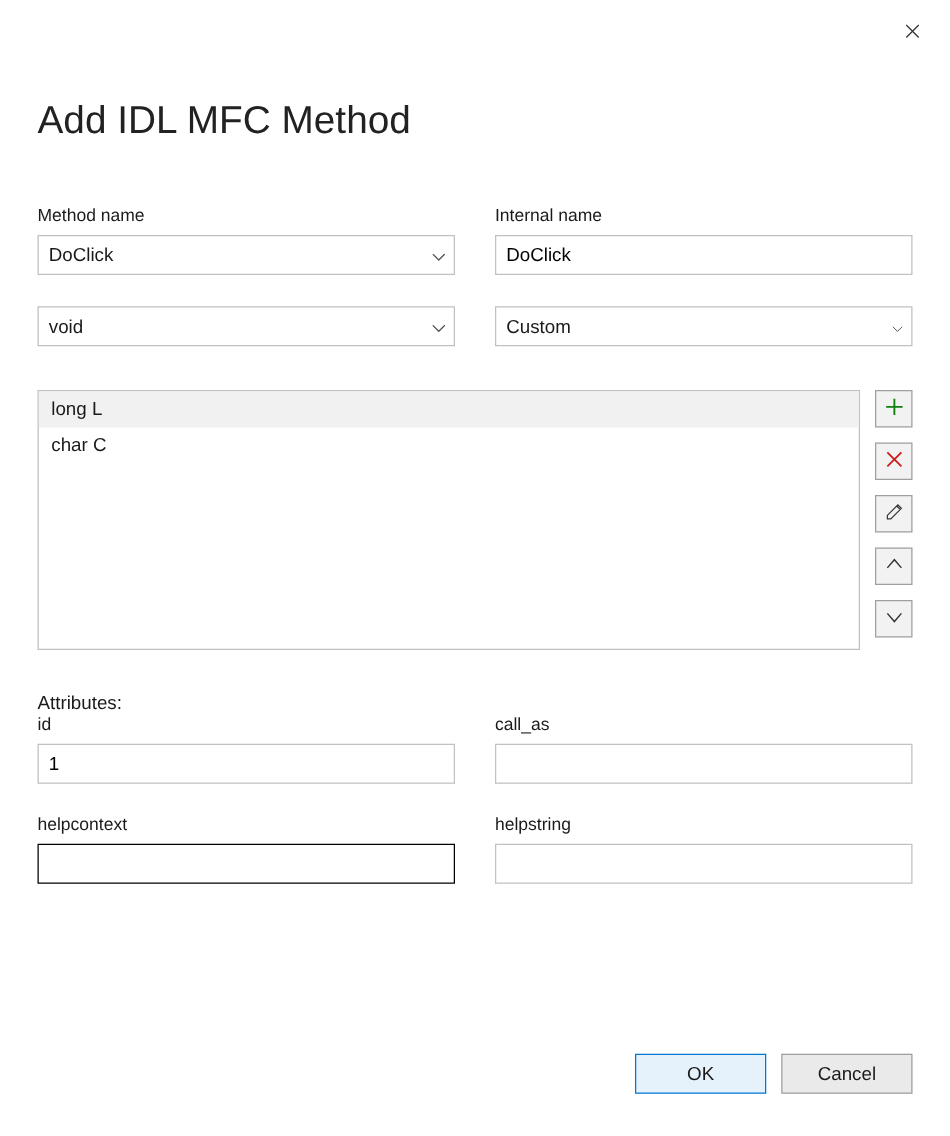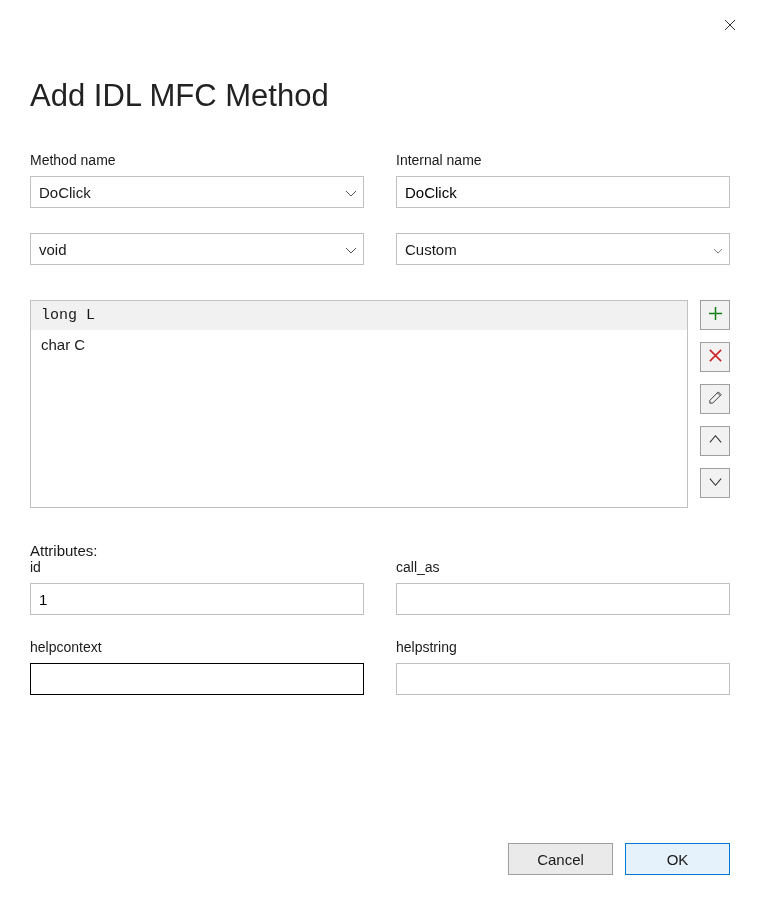--- a/index.html
+++ b/index.html
@@ -32,21 +32,21 @@
       width: 12px;
       height: 12px;
     }
     .content {
       padding: 78px 30px 0 30px;
     }
     h1 {
       font-size: 31px;
       font-weight: 400;
       color: #222;
-      margin-bottom: 38px;
+      margin-bottom: 50px;
     }
     .row {
       display: flex;
       gap: 32px;
       margin-bottom: 25px;
     }
     .col {
       flex: 1;
       min-width: 0;
     }
@@ -116,21 +116,20 @@
       background: #fff;
       overflow: hidden;
     }
     .param-item {
       padding: 6px 10px;
       font-size: 15px;
       cursor: pointer;
     }
     .param-item.selected {
       background: #f1f1f1;
-      font-family: Liberation Mono, monospace;
     }
     .param-buttons {
       display: flex;
       flex-direction: column;
       gap: 12px;
     }
     .icon-btn {
       width: 30px;
       height: 30px;
       border: 1px solid #9f9f9f;
@@ -304,19 +303,19 @@
     </div>
     <div class="col">
       <label class="field-label">helpstring</label>
       <input class="text-input" value="" style="">
     </div>
   </div>
 
 </div>
 
 <div class="bottom-buttons">
+  <div class="btn primary">
+    <span>OK</span>
+  </div>
   <div class="btn">
     <span>Cancel</span>
   </div>
-  <div class="btn primary">
-    <span>OK</span>
-  </div>
 </div>
 
 </body></html>

